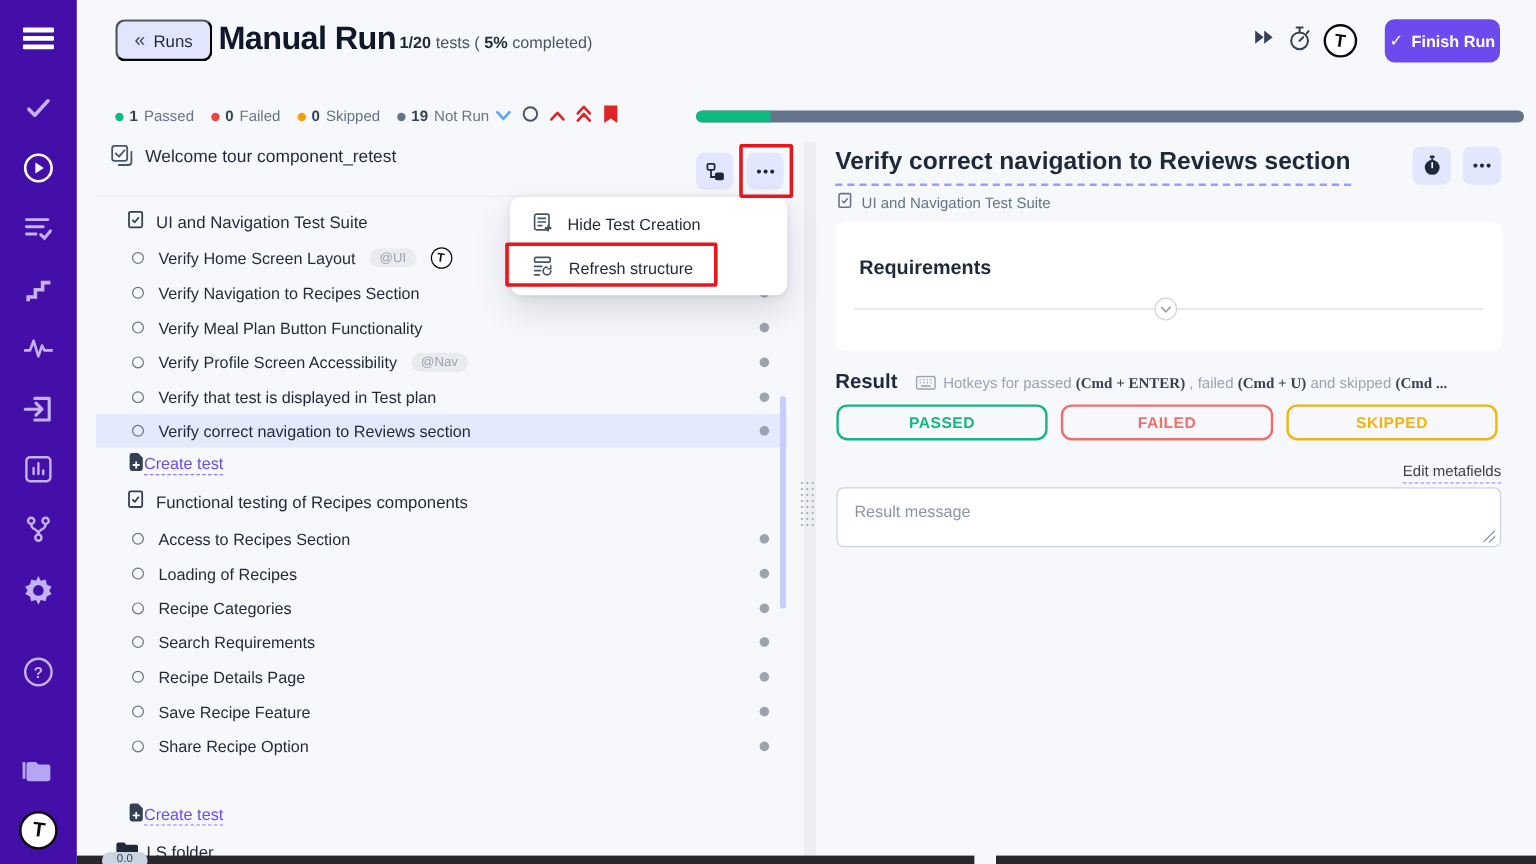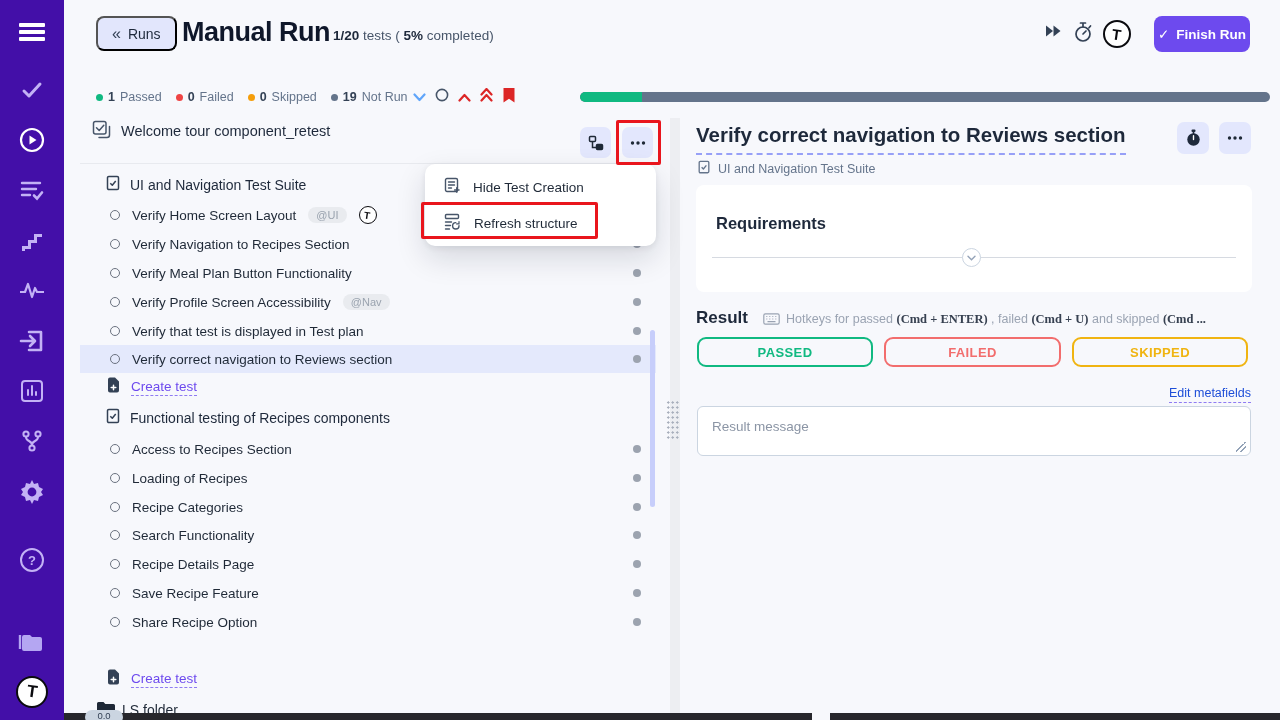--- a/index.html
+++ b/index.html
@@ -39,21 +39,21 @@
 
   .srow,.trow,.crow,.frow { position:absolute; left:80px; width:576px; height:28px; display:flex; align-items:center; }
   .srow { padding-left:25px; gap:9px; font-size:14px; color:#1e293b; }
   .trow { padding-left:30px; gap:12px; font-size:13.5px; color:#1f2937; cursor:pointer; }
   .trow.selected { background:#e4e9fc; }
   .bullet { width:10px; height:10px; border:1.5px solid #6b7280; border-radius:50%; flex:0 0 auto; }
   .rdot { width:8px; height:8px; border-radius:50%; background:#9ca3af; position:absolute; right:15px; top:10px; }
   .badge { background:#e9ebef; color:#9aa3af; font-size:11px; padding:2px 8px; border-radius:9px; }
   .mini-tlogo { width:18px; height:18px; border:1.8px solid #0b0b0f; border-radius:50%; background:#fff; display:flex; align-items:center; justify-content:center; font-size:10px; font-weight:700; color:#0b0b0f; }
   .mini-tlogo span { transform:rotate(8deg); }
-  .crow { padding-left:27px; gap:11px; }
+  .crow { padding-left:27px; }
   .link-dashed { color:#6d4aee; font-size:13.5px; text-decoration:none; border-bottom:1.5px dashed #8f7bf3; padding-bottom:1px; cursor:pointer; }
   .frow { padding-left:16px; gap:7px; font-size:14px; color:#1f2937; }
 
   .lscroll { position:absolute; left:650px; top:330px; width:5px; height:177px; background:#c7cefb; border-radius:3px; }
   .vdivider { position:absolute; left:670px; top:118px; width:10px; height:596px; background:#edeef2; }
   .vhandle { position:absolute; left:666px; top:400px; width:13px; height:40px; background-image:radial-gradient(#a8afbc 1px, transparent 1.2px); background-size:4.5px 5px; }
 
   
   .menu { position:absolute; left:425px; top:164px; width:231px; height:82px; background:#fff; border-radius:10px; box-shadow:0 12px 30px rgba(15,23,42,.14), 0 2px 6px rgba(15,23,42,.08); z-index:40; padding-top:5px; }
   .menu-item { height:36px; display:flex; align-items:center; gap:13px; padding-left:19px; font-size:13.5px; color:#1f2937; cursor:pointer; }
@@ -67,21 +67,21 @@
   .req-title { position:absolute; left:20px; top:29px; font-size:16.5px; font-weight:700; color:#1e293b; }
   .req-line { position:absolute; left:16px; right:16px; top:72px; height:1px; background:#d6dae1; }
   .req-chev { position:absolute; left:266px; top:63px; width:19px; height:19px; border:1px solid #cbd5e1; border-radius:50%; background:#fff; display:flex; align-items:center; justify-content:center; color:#94a3b8; cursor:pointer; }
   .result-title { position:absolute; left:696px; top:308px; font-size:17px; font-weight:700; color:#1e293b; }
   .hotkeys { position:absolute; left:763px; top:311px; width:489px; height:16px; display:flex; align-items:center; gap:6px; font-size:12.5px; color:#9aa3b2; white-space:nowrap; overflow:hidden; }
   .hotkeys b { color:#374151;font-family:Liberation Serif, serif; }
   .res-btn { position:absolute; top:337px; height:30px; border-radius:9px; background:transparent; font-family:inherit; font-size:13px; font-weight:700; letter-spacing:.4px; cursor:pointer; }
   .res-btn.p { left:697px; width:176px; border:2px solid #10b981; color:#10b981; }
   .res-btn.f { left:884px; width:177px; border:2px solid #f26d6d; color:#f26d6d; }
   .res-btn.s { left:1072px; width:176px; border:2px solid #f0b411; color:#f0b411; }
-  .edit-link { position:absolute; top:386px; right:29px; font-size:12.5px; color:#1d4ed8; border-bottom:1.5px dashed #8f7bf3; padding-bottom:2px; cursor:pointer; }
+  .edit-link { position:absolute; top:386px; right:29px; font-size:12.5px; color:#404040; border-bottom:1.5px dashed #8f7bf3; padding-bottom:2px; cursor:pointer; }
   .msg-area { position:absolute; left:697px; top:406px; width:554px; height:50px; background:#fff; border:1px solid #cbd5e1; border-radius:6px; resize:none; font-family:inherit; font-size:13.5px; padding:12px 14px; color:#1f2937; }
   .msg-area::placeholder { color:#8b95a5; }
   .resize-grip { position:absolute; left:1236px; top:442px; width:10px; height:10px; background:
      linear-gradient(135deg, transparent 45%, #94a3b8 45%, #94a3b8 52%, transparent 52%, transparent 70%, #94a3b8 70%, #94a3b8 77%, transparent 77%); pointer-events:none; }
 
   
   .bbar { position:absolute; top:713px; height:7px; background:#27272c; z-index:30; }
   .fbadge { position:absolute; left:85px; top:710px; width:38px; height:14px; background:#cbd5e1; border-radius:7px; z-index:35; font-size:9.5px; color:#334155; display:flex; align-items:flex-start; justify-content:center; }
 </style>
 </head>
@@ -336,21 +336,21 @@
       <span>Recipe Categories</span>
       <span class="rdot"></span>
     </div>
   <div class="trow" style="top:464px">
       <span class="bullet"></span>
       <span>Loading of Recipes</span>
       <span class="rdot"></span>
     </div>
   <div class="trow" style="top:521px">
       <span class="bullet"></span>
-      <span>Search Functionality</span>
+      <span>Search Requirements</span>
       <span class="rdot"></span>
     </div>
   <div class="trow" style="top:550px">
       <span class="bullet"></span>
       <span>Recipe Details Page</span>
       <span class="rdot"></span>
     </div>
   <div class="trow" style="top:579px">
       <span class="bullet"></span>
       <span>Save Recipe Feature</span>

